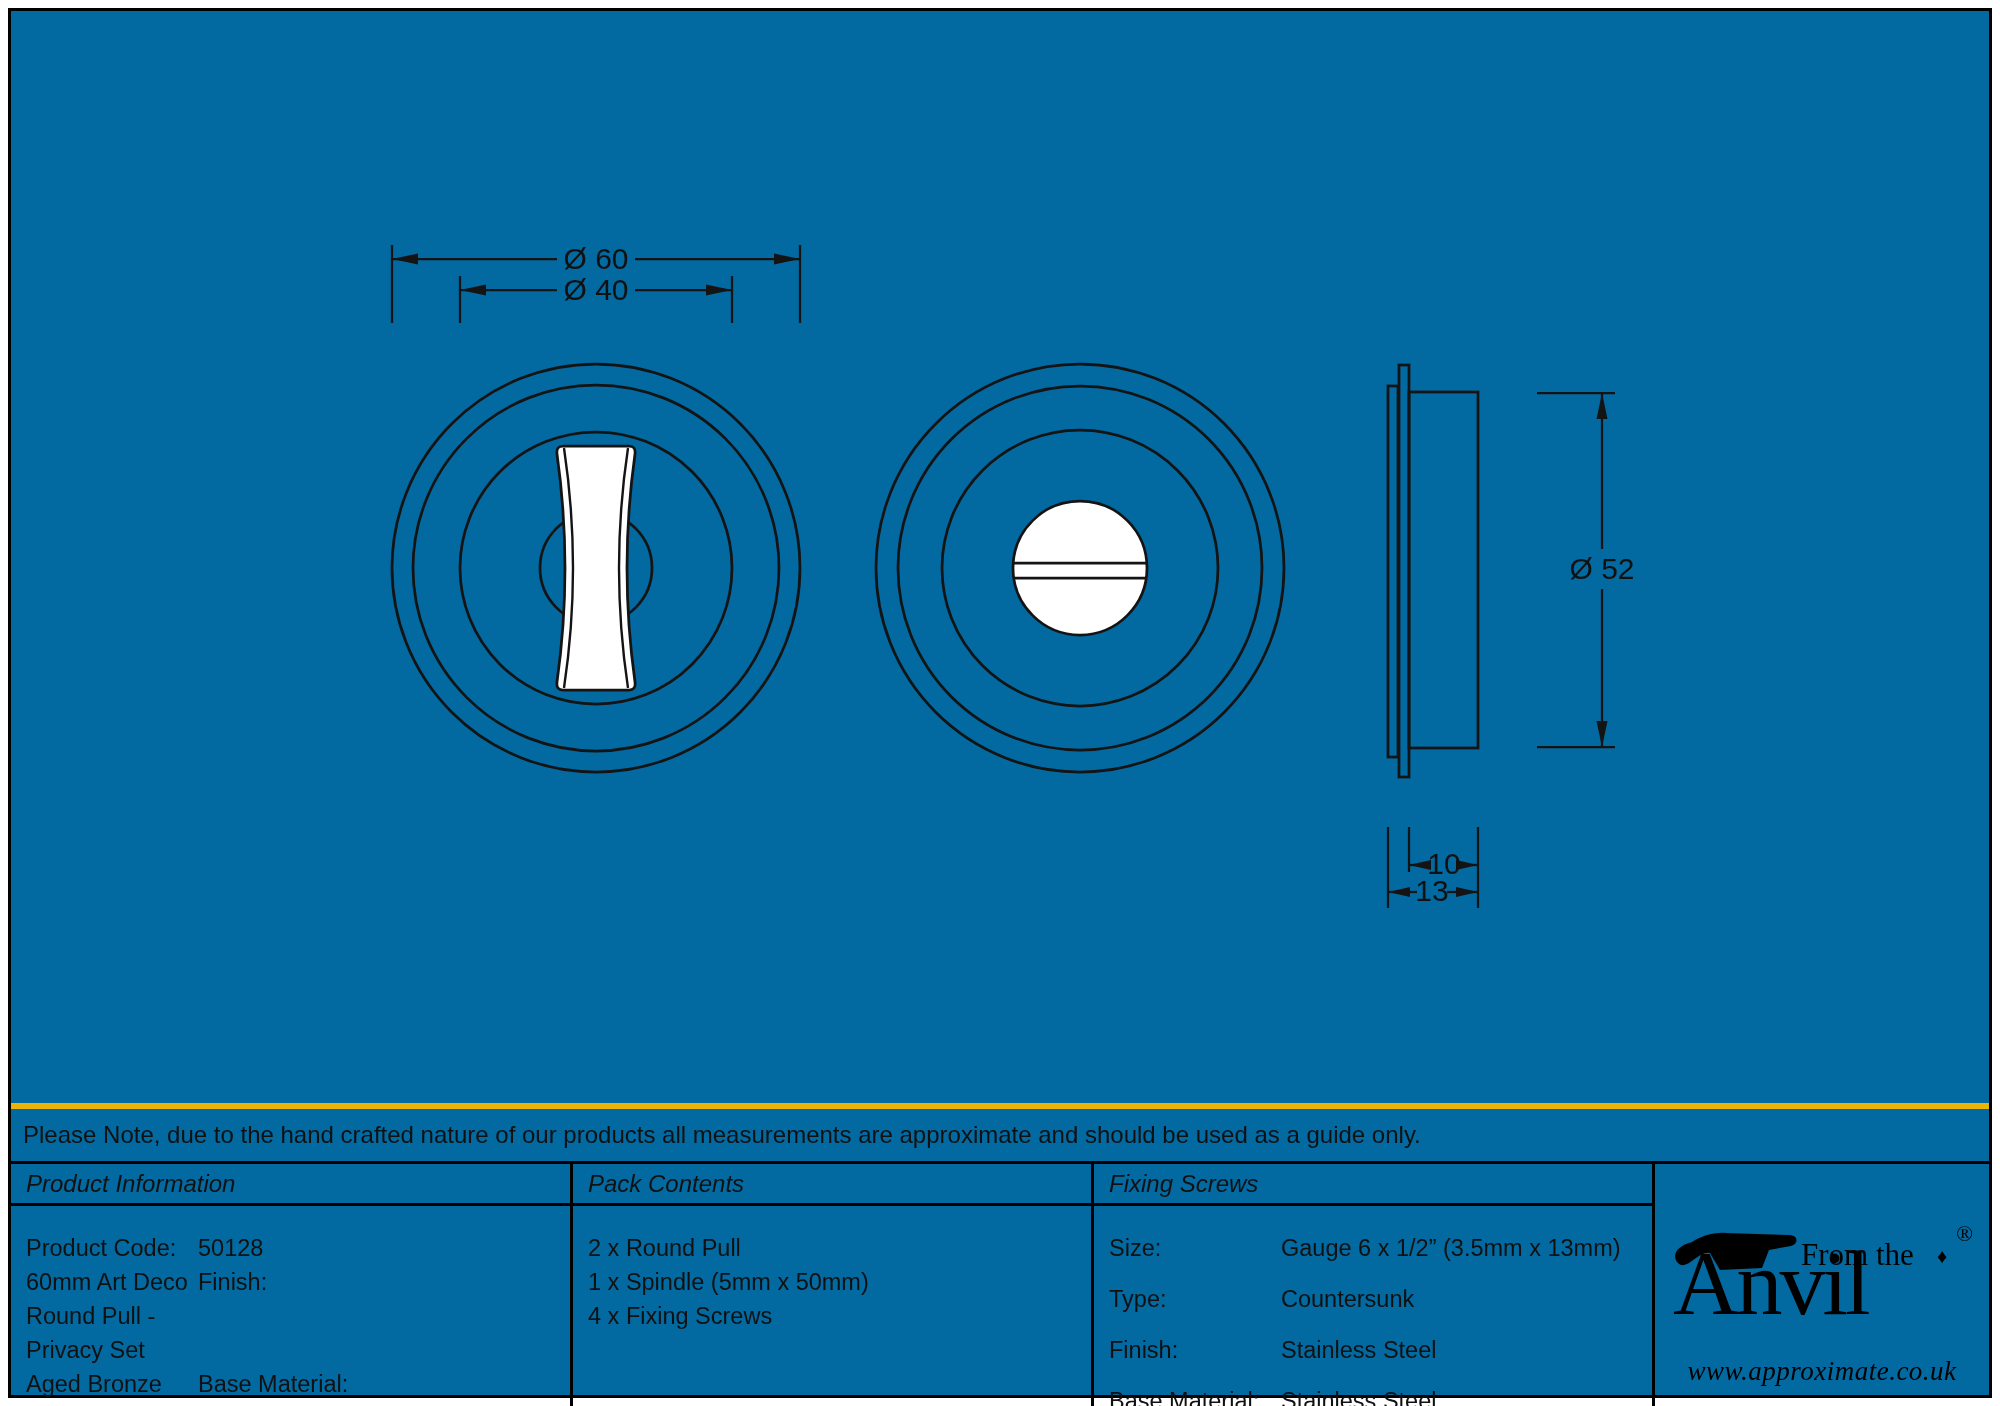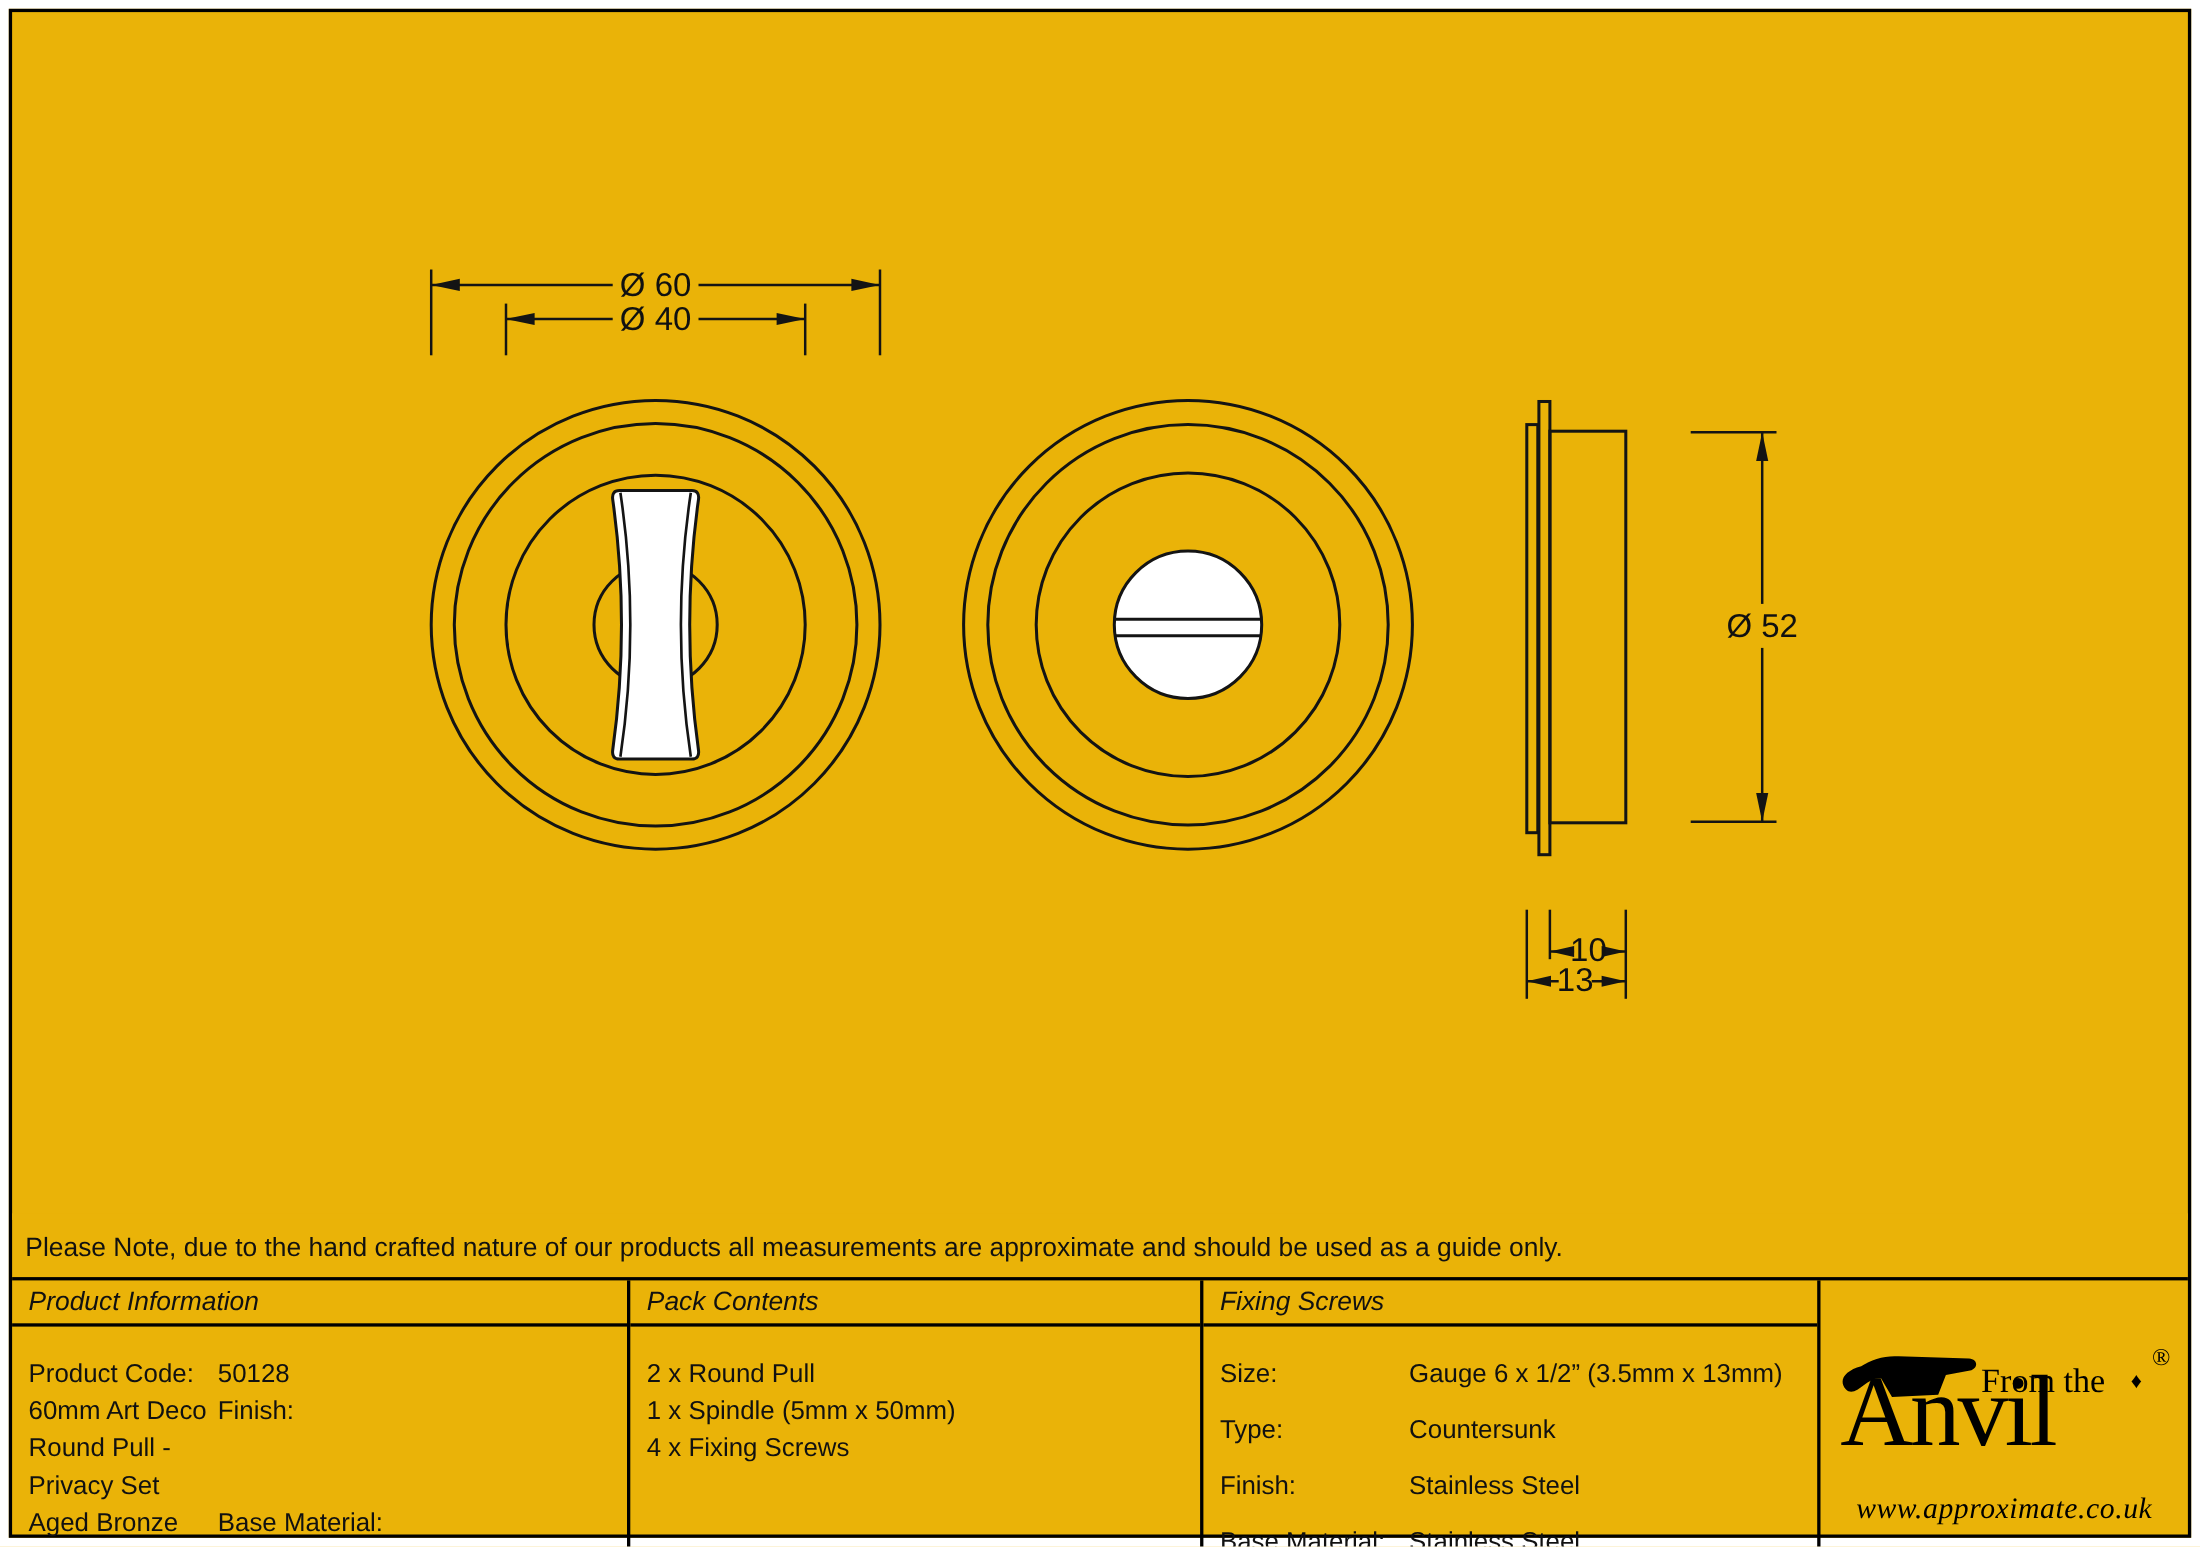--- a/index.html
+++ b/index.html
@@ -4,21 +4,21 @@
 <style>
   html,body{margin:0;padding:0;background:#ffffff;}
   body{
     width:2000px;height:1406px;position:relative;
     font-family:"Liberation Sans", sans-serif;
     color:#111;
     -webkit-font-smoothing:antialiased;
   }
   .sheet{
     position:absolute;left:8px;top:8px;right:8px;bottom:8px;
-    border:3px solid #000;background:#eab308;box-sizing:border-box;
+    border:3px solid #000;background:#0369a1;box-sizing:border-box;
   }
   .drawing-svg{position:absolute;left:0;top:0;}
 
   
   .bottom{position:absolute;left:0;right:0;bottom:0;top:1092px;display:flex;flex-direction:column;}
   .note-row{
     border-top:6px solid #eab308;border-bottom:3px solid #000;
     height:52px;display:flex;align-items:center;padding-left:12px;
     font-size:24px;flex:0 0 auto;box-sizing:content-box;
   }

